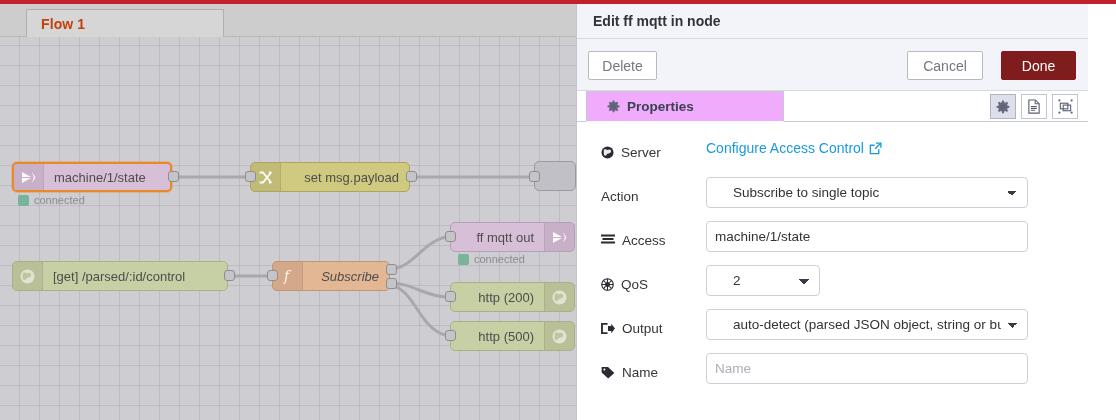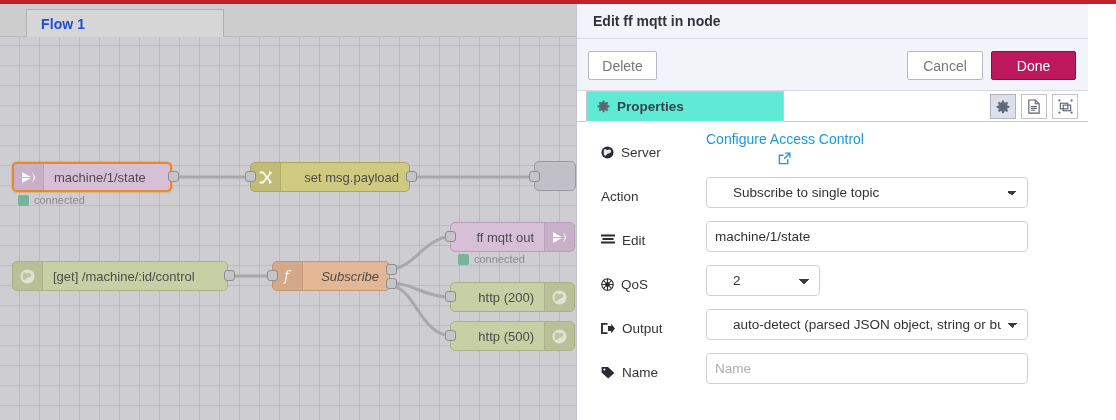--- a/index.html
+++ b/index.html
@@ -30,21 +30,21 @@
     background: #cdcdcd;
     border-bottom: 1px solid #b9b9b9;
   }
   .tab {
     position: absolute; left: 26px; top: 5px;
     width: 198px; height: 29px;
     background: #d6d6d6;
     border: 1px solid #b0b0b0;
     border-bottom: none;
     border-radius: 1px;
-    color: #1d4ed8; font-size: 14px; font-weight: 600;
+    color: #c2410c; font-size: 14px; font-weight: 600;
     line-height: 28px; padding-left: 14px;
     letter-spacing: .1px;
   }
 
   
   .canvas {
     position: absolute; left: 0; top: 33px;
     width: 596px; height: 383px;
     background-color: #d2d2d4;
     background-image:
@@ -128,49 +128,49 @@
     background: #f3f3fa; border-bottom: 1px solid #d8d8e2;
   }
   .btn {
     position: absolute; top: 12px; height: 29px;
     font-size: 14px; border-radius: 2px; cursor: pointer;
     display: flex; align-items: center; justify-content: center;
     font-family: "Liberation Sans", sans-serif;
   }
   .btn-delete { left: 11px; width: 69px; background: #fff; border: 1px solid #b9b9c4; color: #767680; }
   .btn-cancel { right: 105px; width: 76px; background: #fff; border: 1px solid #b9b9c4; color: #767680; }
-  .btn-done   { right: 12px;  width: 85px; background: #be185d; border: 1px solid #8c1322; color: #fff; }
+  .btn-done   { right: 12px;  width: 75px; background: #7f1d1d; border: 1px solid #8c1322; color: #fff; }
 
   .tabstrip {
     position: absolute; left: 0; top: 87px; width: 511px; height: 31px;
     background: #fff; border-bottom: 1px solid #c9c9d3;
   }
   .ptab {
     position: absolute; left: 9px; top: 0; width: 198px; height: 31px;
-    background: #5eead4;
+    background: #f0abfc;
     border: 1px solid #c9c9d3; border-bottom: 1px solid #fff;
     display: flex; align-items: center; gap: 7px;
-    padding-left: 10px; font-size: 13.5px; font-weight: bold; color: #3a4251;
+    padding-left: 20px; font-size: 13.5px; font-weight: bold; color: #3a4251;
   }
   .ticons { position: absolute; right: 10px; top: 3px; display: flex; gap: 5px; }
   .ticon {
     width: 26px; height: 25px; border: 1px solid #c3c3cd; background: #fff;
     display: flex; align-items: center; justify-content: center; cursor: pointer;
   }
   .ticon.active { background: #dde0ec; border-color: #b0b3c3; }
 
   
   .form { position: absolute; left: 0; top: 122px; width: 511px; }
   .row { position: relative; height: 44px; display: flex; align-items: center; padding-left: 24px; }
   .flabel {
     width: 105px; flex: 0 0 105px;
     font-size: 13.5px; color: #353535;
     display: flex; align-items: center; gap: 7px; margin-top: 8px;
   }
-  .lnk { font-size: 14px; color: #1a9ade; text-decoration: none; display: flex; align-items: center; gap: 5px; flex-direction: column; }
+  .lnk { font-size: 14px; color: #1a9ade; text-decoration: none; display: flex; align-items: center; gap: 5px; }
   select.ctl, input.ctl {
     font-family: "Liberation Sans", sans-serif;
     font-size: 13.5px; color: #333;
     height: 31px; padding: 0 8px;
     border: 1px solid #cfcfd8; border-radius: 4px;
     background: #fff; outline: none;
   }
   select.ctl {
     -webkit-appearance: none; appearance: none;
     padding-right: 26px;
@@ -245,21 +245,21 @@
       </div>
       <div class="port" style="left:529px; top:134px;"></div>
 
       <div class="node n-http" style="left:12px; top:224px; width:216px;">
         <div class="ico">
           <svg width="17" height="17" viewBox="0 0 17 17">
             <circle cx="8.5" cy="8.5" r="7" fill="#fff" opacity=".55"></circle>
             <path d="M4,5 C6,3 7,6 9,5 C11,4 13,6 12,8 C11,10 8,9 7,11 C6,13 4,12 3.5,10" fill="#b9bf98" opacity=".85"></path>
           </svg>
         </div>
-        <div class="lbl">[get] /machine/:id/control</div>
+        <div class="lbl">[get] /parsed/:id/control</div>
       </div>
       <div class="port" style="left:224px; top:233px;"></div>
 
       <div class="node n-func" style="left:272px; top:224px; width:118px;">
         <div class="ico">
           <svg width="14" height="16" viewBox="0 0 14 16">
             <text x="3" y="13" font-family="DejaVu Serif, serif" font-style="italic" font-size="14" fill="#fff" opacity=".9">f</text>
           </svg>
         </div>
         <div class="lbl center" style="font-style:italic;">Subscribe</div>
@@ -393,21 +393,21 @@
 
       <div class="row">
         <div class="flabel">
           <span>
             <svg width="14" height="12" viewBox="0 0 14 12" fill="#2b2b33">
               <rect x="0" y="0.5" width="14" height="2"></rect>
               <rect x="1.5" y="4" width="11" height="2"></rect>
               <rect x="0" y="7.5" width="14" height="2"></rect>
             </svg>
           </span>
-          <span>Edit</span>
+          <span>Access</span>
         </div>
         <input class="ctl w-wide" type="text" value="machine/1/state" style="">
       </div>
 
       <div class="row">
         <div class="flabel">
           <span>
             <svg width="13" height="13" viewBox="0 0 14 14" fill="none" stroke="#2b2b33" stroke-width="1.2">
               <circle cx="7" cy="7" r="6.2"></circle>
               <circle cx="7" cy="7" r="2.1" fill="#2b2b33"></circle>

